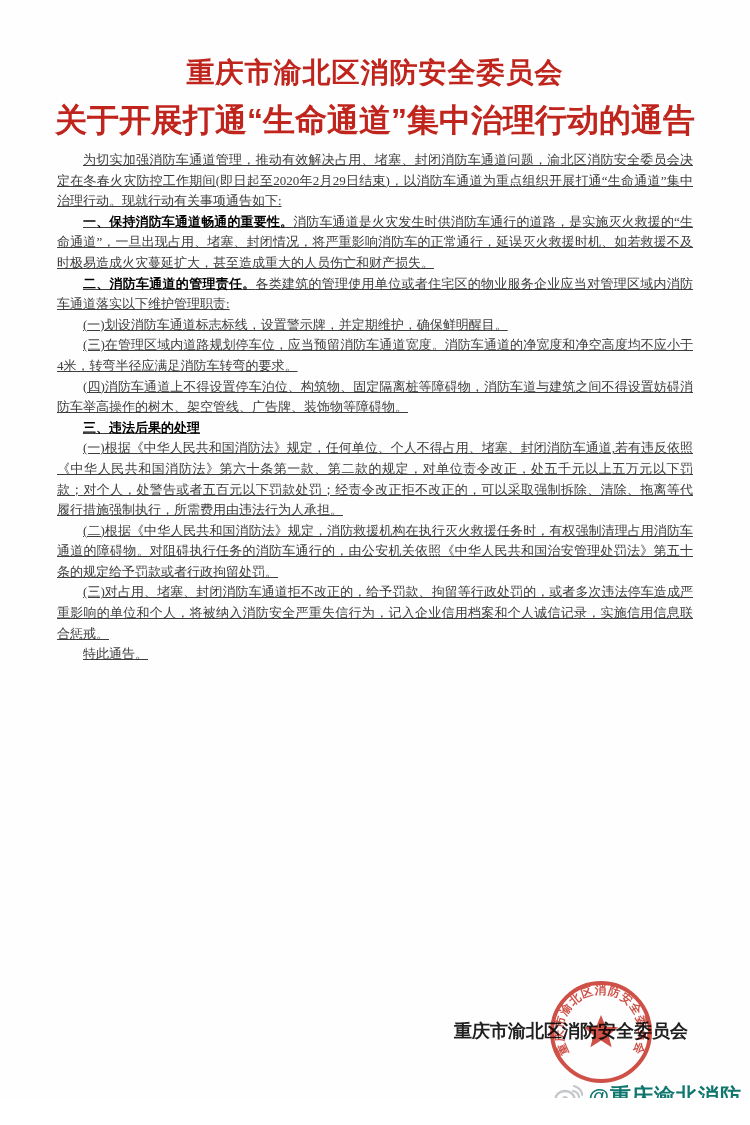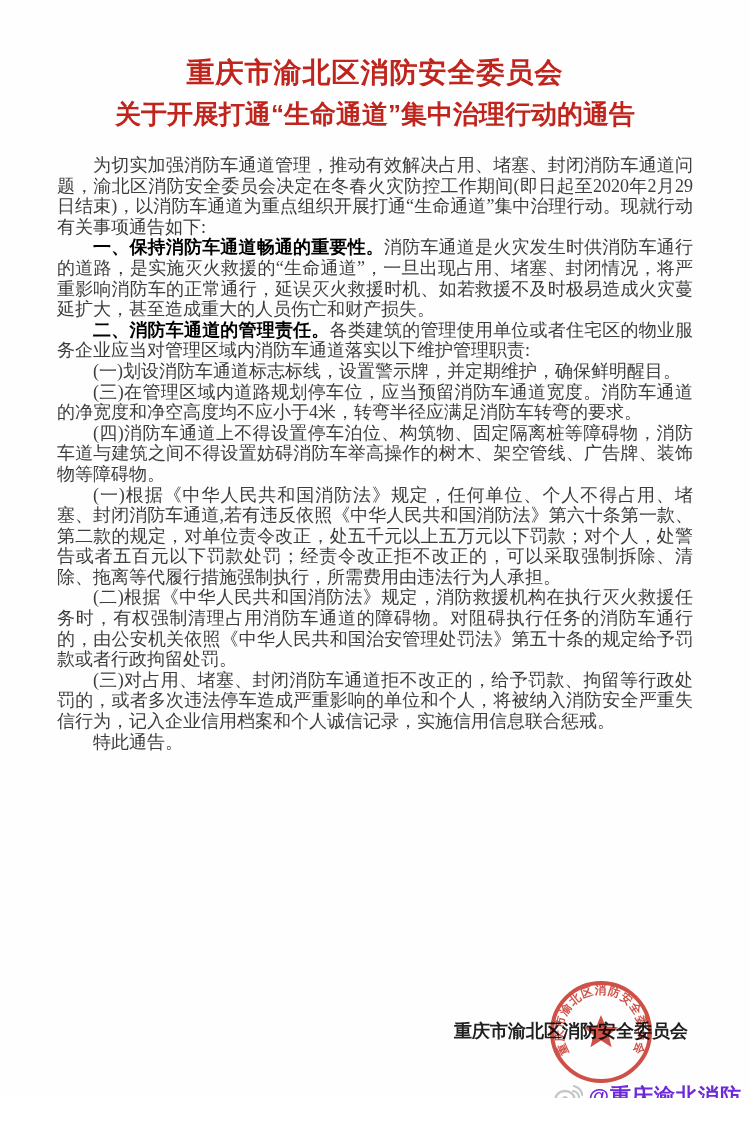--- a/index.html
+++ b/index.html
@@ -11,28 +11,29 @@
     font-family:"Liberation Serif","DejaVu Serif",serif;
   }
   .titles{padding-top:54px;text-align:center;}
   .title{
     margin:0;
     color:#c0251d;
     font-family:"Liberation Sans","DejaVu Sans",sans-serif;
     font-weight:bold;
   }
   .title.t1{font-size:28px;line-height:38px;letter-spacing:1px;}
-  .title.t2{font-size:26px;line-height:40px;margin-top:2px;letter-spacing:0px;}
+  .title.t2{font-size:32px;line-height:40px;margin-top:8px;letter-spacing:0px;}
   .body-text{
     width:636px;
-    margin:21px auto 0 auto;
+    margin:10px auto 0 auto;
     color:#3d3d3d;
-    font-size:18px;
+    font-size:13px;
     line-height:20.6px;
     text-align:justify;
+    text-decoration:underline;
   }
   .para{margin:0;text-indent:2em;}
   .para .lead{
     font-weight:bold;
     color:#000000;
     font-family:"Liberation Sans","DejaVu Sans",sans-serif;
   }
   .signature{
     position:absolute;
     right:62px;top:1018px;
@@ -47,21 +48,21 @@
     position:absolute;
     left:547px;top:979px;
     width:108px;height:108px;
     mix-blend-mode:multiply;
     opacity:0.88;
   }
   .watermark{
     position:absolute;
     right:8px;top:1082px;
     display:flex;align-items:center;gap:6px;
-    color:#6d28d9;
+    color:#0f766e;
     font-size:21px;
     font-weight:bold;
     font-family:"Liberation Sans","DejaVu Sans",sans-serif;
     letter-spacing:1px;
   }
 </style>
 </head>
 <body>
 
 <div class="page">
@@ -71,20 +72,21 @@
     <h1 class="title t2">关于开展打通“生命通道”集中治理行动的通告</h1>
   </div>
 
   <div class="body-text">
     <p class="para"><span class="lead"></span><span>为切实加强消防车通道管理，推动有效解决占用、堵塞、封闭消防车通道问题，渝北区消防安全委员会决定在冬春火灾防控工作期间(即日起至2020年2月29日结束)，以消防车通道为重点组织开展打通“生命通道”集中治理行动。现就行动有关事项通告如下:</span></p>
     <p class="para"><span class="lead">一、保持消防车通道畅通的重要性。</span><span>消防车通道是火灾发生时供消防车通行的道路，是实施灭火救援的“生命通道”，一旦出现占用、堵塞、封闭情况，将严重影响消防车的正常通行，延误灭火救援时机、如若救援不及时极易造成火灾蔓延扩大，甚至造成重大的人员伤亡和财产损失。</span></p>
     <p class="para"><span class="lead">二、消防车通道的管理责任。</span><span>各类建筑的管理使用单位或者住宅区的物业服务企业应当对管理区域内消防车通道落实以下维护管理职责:</span></p>
     <p class="para"><span class="lead"></span><span>(一)划设消防车通道标志标线，设置警示牌，并定期维护，确保鲜明醒目。</span></p>
     <p class="para"><span class="lead"></span><span>(三)在管理区域内道路规划停车位，应当预留消防车通道宽度。消防车通道的净宽度和净空高度均不应小于4米，转弯半径应满足消防车转弯的要求。</span></p>
     <p class="para"><span class="lead"></span><span>(四)消防车通道上不得设置停车泊位、构筑物、固定隔离桩等障碍物，消防车道与建筑之间不得设置妨碍消防车举高操作的树木、架空管线、广告牌、装饰物等障碍物。</span></p>
+    <p class="para"><span class="lead">三、违法后果的处理</span><span></span></p>
     <p class="para"><span class="lead"></span><span>(一)根据《中华人民共和国消防法》规定，任何单位、个人不得占用、堵塞、封闭消防车通道,若有违反依照《中华人民共和国消防法》第六十条第一款、第二款的规定，对单位责令改正，处五千元以上五万元以下罚款；对个人，处警告或者五百元以下罚款处罚；经责令改正拒不改正的，可以采取强制拆除、清除、拖离等代履行措施强制执行，所需费用由违法行为人承担。</span></p>
     <p class="para"><span class="lead"></span><span>(二)根据《中华人民共和国消防法》规定，消防救援机构在执行灭火救援任务时，有权强制清理占用消防车通道的障碍物。对阻碍执行任务的消防车通行的，由公安机关依照《中华人民共和国治安管理处罚法》第五十条的规定给予罚款或者行政拘留处罚。</span></p>
     <p class="para"><span class="lead"></span><span>(三)对占用、堵塞、封闭消防车通道拒不改正的，给予罚款、拘留等行政处罚的，或者多次违法停车造成严重影响的单位和个人，将被纳入消防安全严重失信行为，记入企业信用档案和个人诚信记录，实施信用信息联合惩戒。</span></p>
     <p class="para"><span class="lead"></span><span>特此通告。</span></p>
   </div>
 
   <div class="signature">
     <div>重庆市渝北区消防安全委员会</div>
   </div>
 

